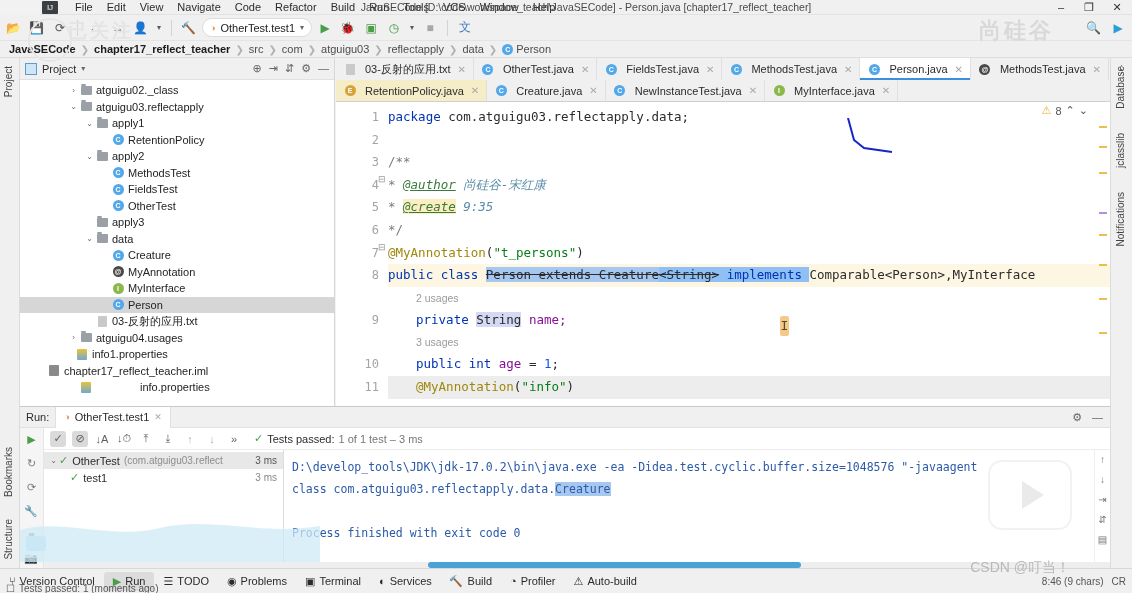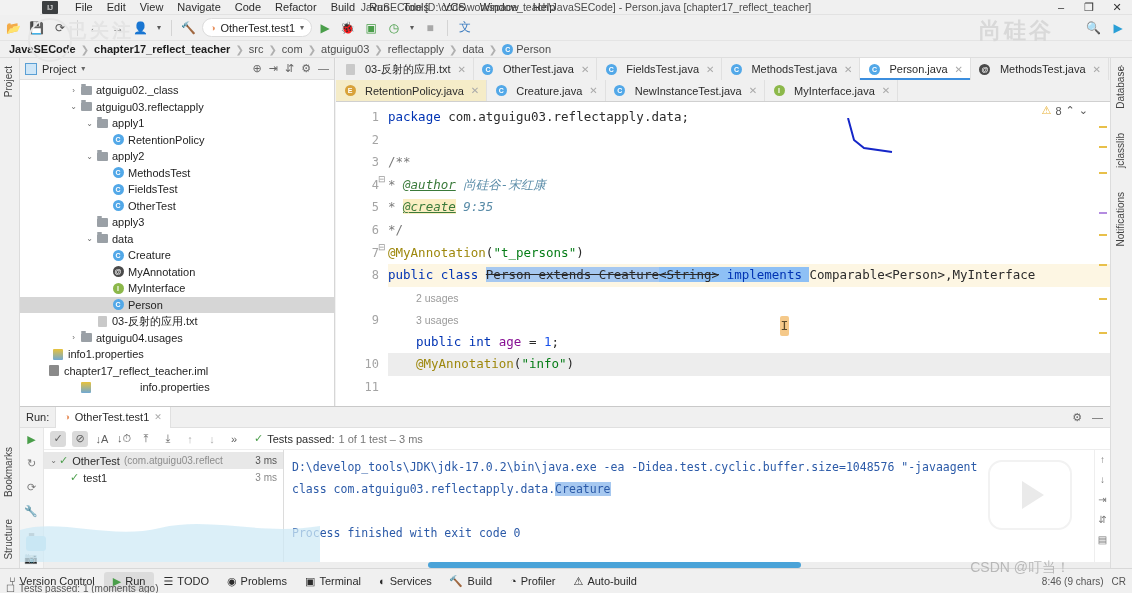--- a/index.html
+++ b/index.html
@@ -397,21 +397,21 @@
         </span>
         <span>03-反射的应用.txt</span>
       </div>
       <div class="tn" style="padding-left: 48px;">
         <span class="arrow">›</span>
         <span class="ic">
           <span class="folder"></span>
         </span>
         <span>atguigu04.usages</span>
       </div>
-      <div class="tn" style="padding-left: 20px;">
+      <div class="tn" style="padding-left: 44px;">
         <span class="arrow"></span>
         <span class="ic">
           <span class="propic"></span>
         </span>
         <span>info1.properties</span>
       </div>
       <div class="tn" style="padding-left: 16px;">
         <span class="arrow"></span>
         <span class="ic">
           <span class="imlic"></span>
@@ -544,20 +544,23 @@
       </div>
       <div class="cl">
         <span class="ann">@MyAnnotation</span><span>(</span><span class="str">"t_persons"</span><span>)</span>
       </div>
       <div class="cl hl">
         <span class="kw">public class </span><span class="strike hl-blue">Person extends Creature</span><span class="strike hl-blue2">&lt;String&gt;</span><span class="kw hl-blue2"> implements </span><span>Comparable&lt;Person&gt;,MyInterface</span>
       </div>
       <div class="cl" style="height:22px;line-height:22px;padding-left:28px;">
         <span class="usage">2 usages</span>
       </div>
+      <div class="cl" style="padding-left:28px;">
+        <span class="kw">private </span><span class="sel-light">String</span><span class="fld"> name;</span>
+      </div>
       <div class="cl" style="height:22px;line-height:22px;padding-left:28px;">
         <span class="usage">3 usages</span>
       </div>
       <div class="cl" style="padding-left:28px;">
         <span class="kw">public int </span><span class="fld">age</span><span> = </span><span class="num">1</span><span>;</span>
       </div>
       <div class="cl" style="padding-left:28px;background:#ededed;">
         <span class="ann">@MyAnnotation</span><span>(</span><span class="str">"info"</span><span>)</span>
       </div>
 

